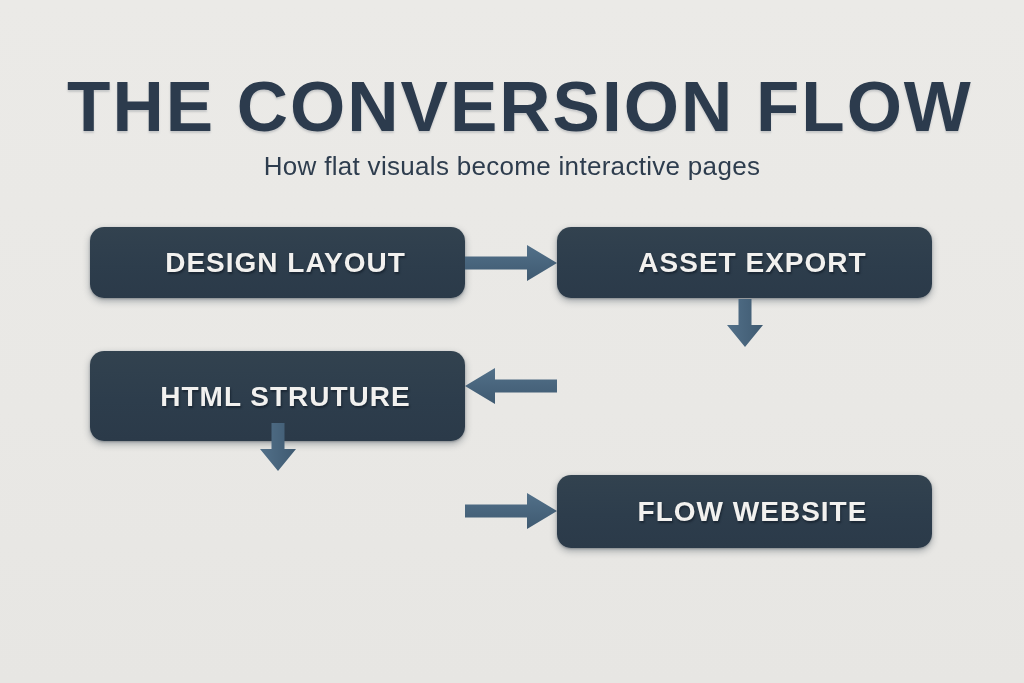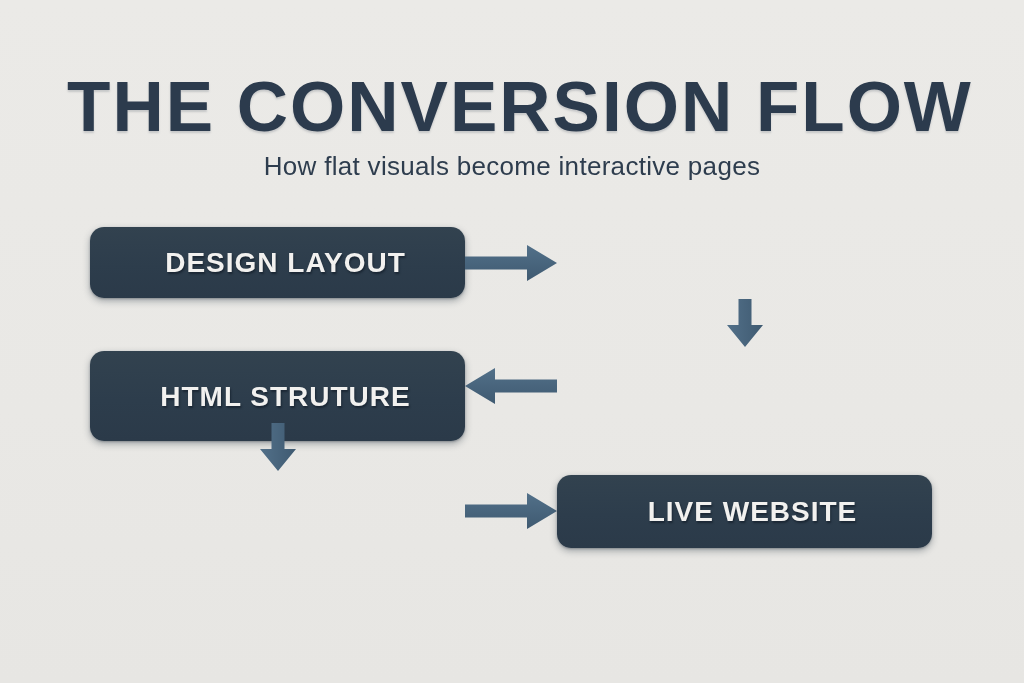--- a/index.html
+++ b/index.html
@@ -97,20 +97,23 @@
   <svg id="arrow-r1" class="arrow arrow-h" viewBox="0 0 92 36">
     <defs>
       <linearGradient id="gr1" x1="0" y1="0" x2="0" y2="1">
         <stop offset="0" stop-color="#527089"></stop>
         <stop offset="1" stop-color="#3f5a71"></stop>
       </linearGradient>
     </defs>
     <polygon points="0,11.5 62,11.5 62,0 92,18 62,36 62,24.5 0,24.5" fill="url(#gr1)"></polygon>
   </svg>
 
+  <div class="node row1 col-right">
+    <span class="node-label">ASSET EXPORT</span>
+  </div>
 
   <svg id="arrow-d1" class="arrow arrow-v" viewBox="0 0 36 48">
     <defs>
       <linearGradient id="gd1" x1="0" y1="0" x2="1" y2="0">
         <stop offset="0" stop-color="#527089"></stop>
         <stop offset="1" stop-color="#3f5a71"></stop>
       </linearGradient>
     </defs>
     <polygon points="11.5,0 24.5,0 24.5,26 36,26 18,48 0,26 11.5,26" fill="url(#gd1)"></polygon>
   </svg>
@@ -145,16 +148,16 @@
     <defs>
       <linearGradient id="gr2" x1="0" y1="0" x2="0" y2="1">
         <stop offset="0" stop-color="#527089"></stop>
         <stop offset="1" stop-color="#3f5a71"></stop>
       </linearGradient>
     </defs>
     <polygon points="0,11.5 62,11.5 62,0 92,18 62,36 62,24.5 0,24.5" fill="url(#gr2)"></polygon>
   </svg>
 
   <div class="node row3 col-right">
-    <span class="node-label">LIVE WEBSITE</span>
+    <span class="node-label">FLOW WEBSITE</span>
   </div>
 
 </div>
 
 </body></html>

